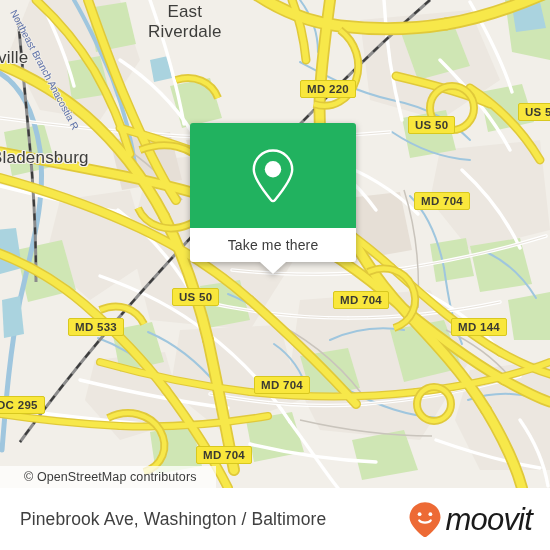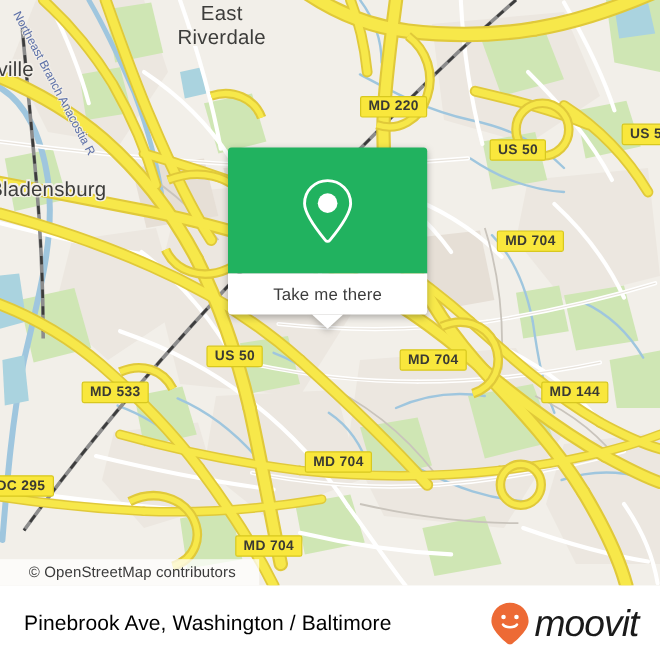--- a/index.html
+++ b/index.html
@@ -72,21 +72,21 @@
   .footer{
     position:absolute;left:0;top:488px;width:550px;height:62px;
     background:#ffffff;overflow:hidden;
   }
   .footer-inner{
     position:relative;width:100%;height:100%;
     display:flex;align-items:center;justify-content:space-between;
     padding:0 18px 0 20px;box-sizing:border-box;
   }
   .footer-title{
-    font-size:17.5px;color:#000000;letter-spacing:.1px;white-space:nowrap;
+    font-size:17.5px;color:#404040;letter-spacing:.1px;white-space:nowrap;
   }
   .brand{display:flex;align-items:center;gap:3px;font-style:italic;}
   .brand-word{
     font-size:31px;color:#1a1a1a;letter-spacing:-.8px;line-height:31px;
     font-weight:normal;
   }
 </style>
 </head>
 <body>
 

